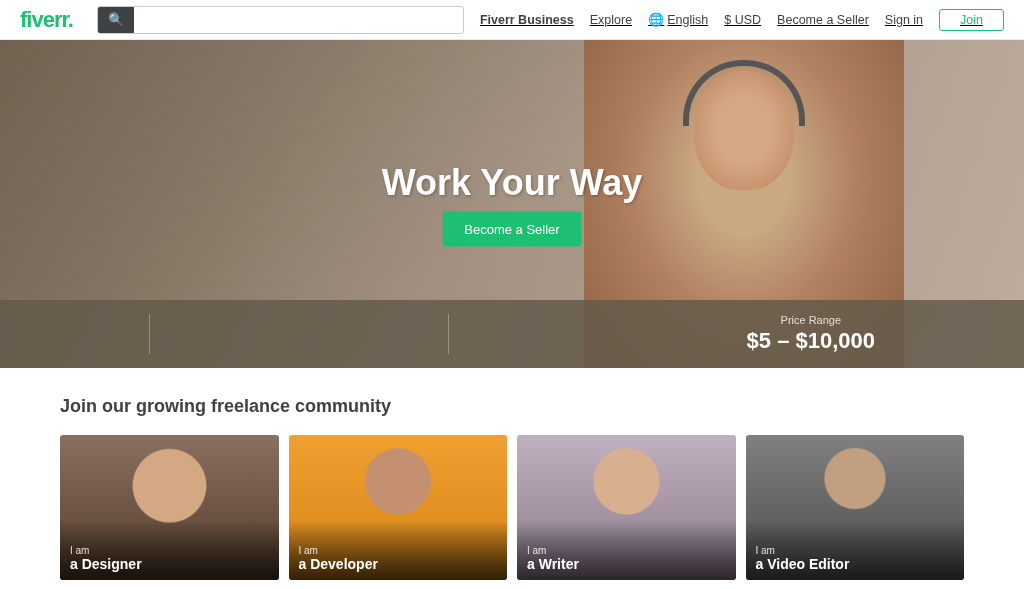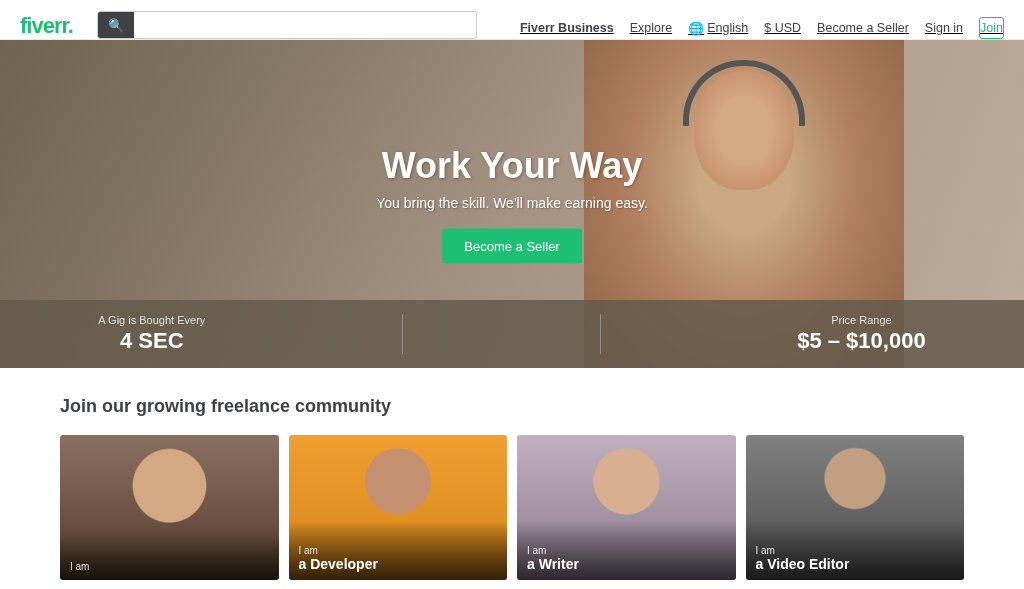--- a/index.html
+++ b/index.html
@@ -1,21 +1,21 @@
 <!DOCTYPE html>
 <html><head>
   <meta charset="utf-8">
   <style>
     * { margin: 0; padding: 0; box-sizing: border-box; }
     body { font-family: 'Helvetica Neue', Arial, sans-serif; width: 1024px; overflow-x: hidden; background: #fff; }
 
     
     .navbar {
       display: flex;
-      align-items: flex-end;
+      align-items: center;
       height: 40px;
       padding: 0 20px;
       background: #fff;
       border-bottom: 1px solid #e8e8e8;
       gap: 16px;
     }
     .logo {
       font-size: 22px;
       font-weight: 900;
       color: #404145;
@@ -78,21 +78,21 @@
     }
     .globe-icon { font-size: 13px; }
     .nav-link-currency { font-size: 12.5px; color: #404145; cursor: pointer; }
     .nav-link-seller { font-size: 12.5px; color: #404145; cursor: pointer; }
     .nav-link-signin { font-size: 12.5px; color: #404145; cursor: pointer; }
     .nav-join-btn {
       font-size: 12.5px;
       color: #1dbf73;
       border: 1px solid #1dbf73;
       border-radius: 3px;
-      padding: 3px 0;
+      padding: 3px 20px;
       cursor: pointer;
       background: transparent;
       font-weight: 500;
     }
 
     
     .hero {
       position: relative;
       width: 100%;
       height: 328px;
@@ -289,45 +289,41 @@
     <span class="nav-link-signin">Sign in</span>
     <button class="nav-join-btn">Join</button>
   </div>
 </nav>
 
 <section class="hero">
   <div class="hero-bg-overlay"></div>
   <div class="hero-person"></div>
   <div class="hero-content">
     <h1 class="hero-title">Work Your Way</h1>
-    <p class="hero-subtitle">You bring the skill. We'll make earning easy.</p>
     <button class="hero-cta-btn">Become a Seller</button>
   </div>
 
   <div class="stats-bar" style="position:absolute;bottom:0;left:0;right:0;">
-    <div class="stat-item">
-      <div class="stat-label">A Gig is Bought Every</div>
-      <div class="stat-value">4 SEC</div>
-    </div>
     <div class="stat-divider"></div>
     <div class="stat-divider"></div>
     <div class="stat-item">
       <div class="stat-label">Price Range</div>
       <div class="stat-value">$5 – $10,000</div>
     </div>
   </div>
 </section>
 
 <section class="community">
   <h2 class="community-title">Join our growing freelance community</h2>
   <div class="community-grid">
 
     <div class="community-card person-1">
       <div class="card-label">
         <div class="card-label-top">I am</div>
+        <div class="card-label-bottom">a Designer</div>
       </div>
     </div>
 
     <div class="community-card person-2">
       <div class="card-label">
         <div class="card-label-top">I am</div>
         <div class="card-label-bottom">a Developer</div>
       </div>
     </div>
 

